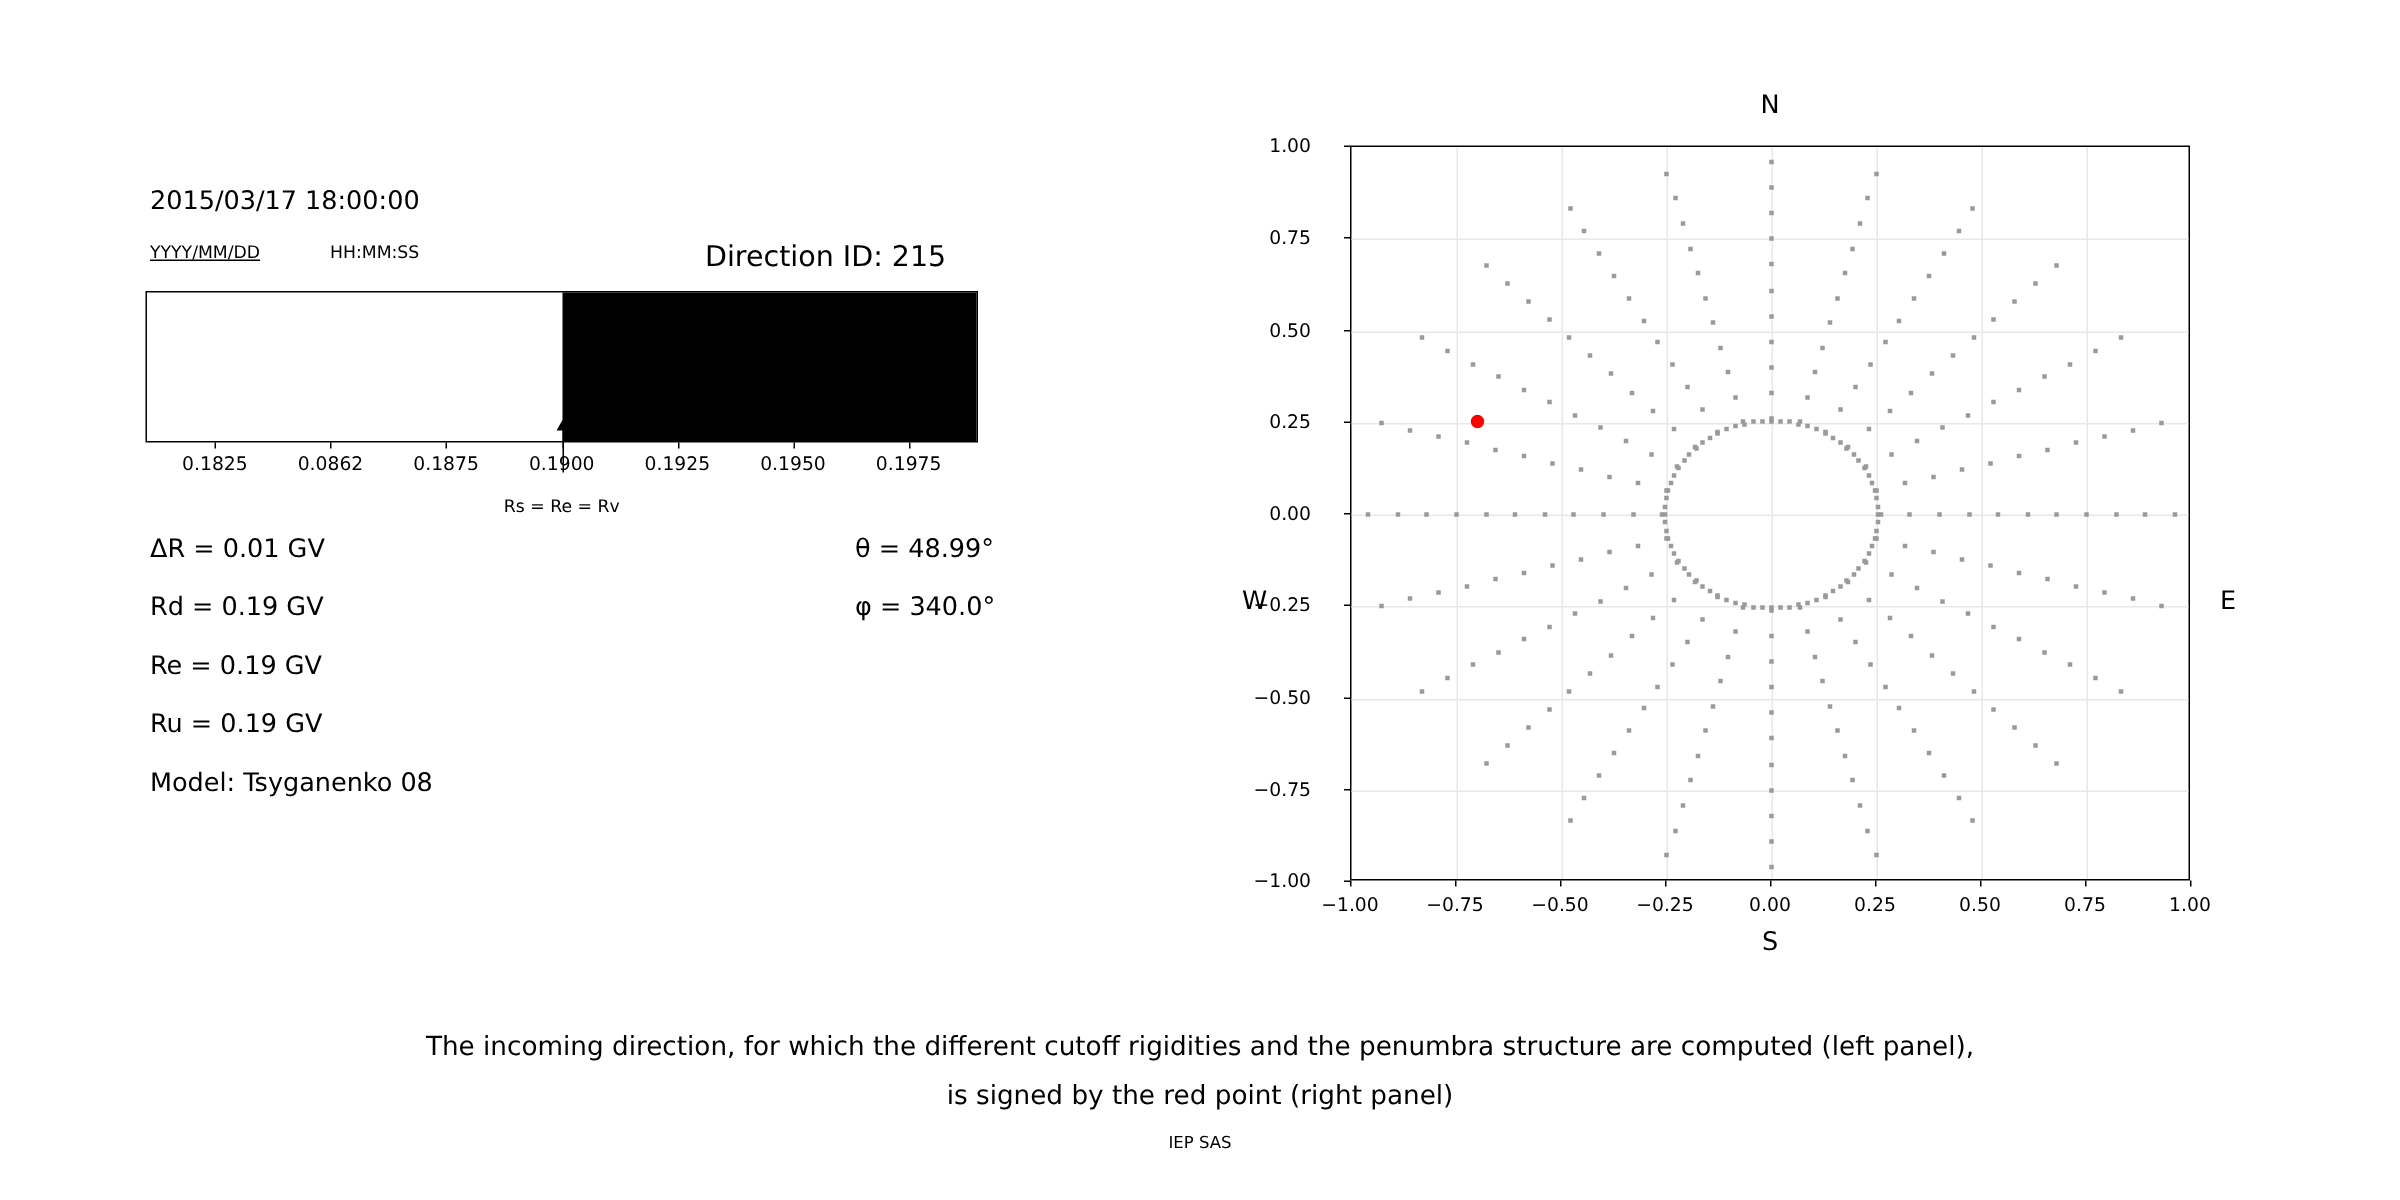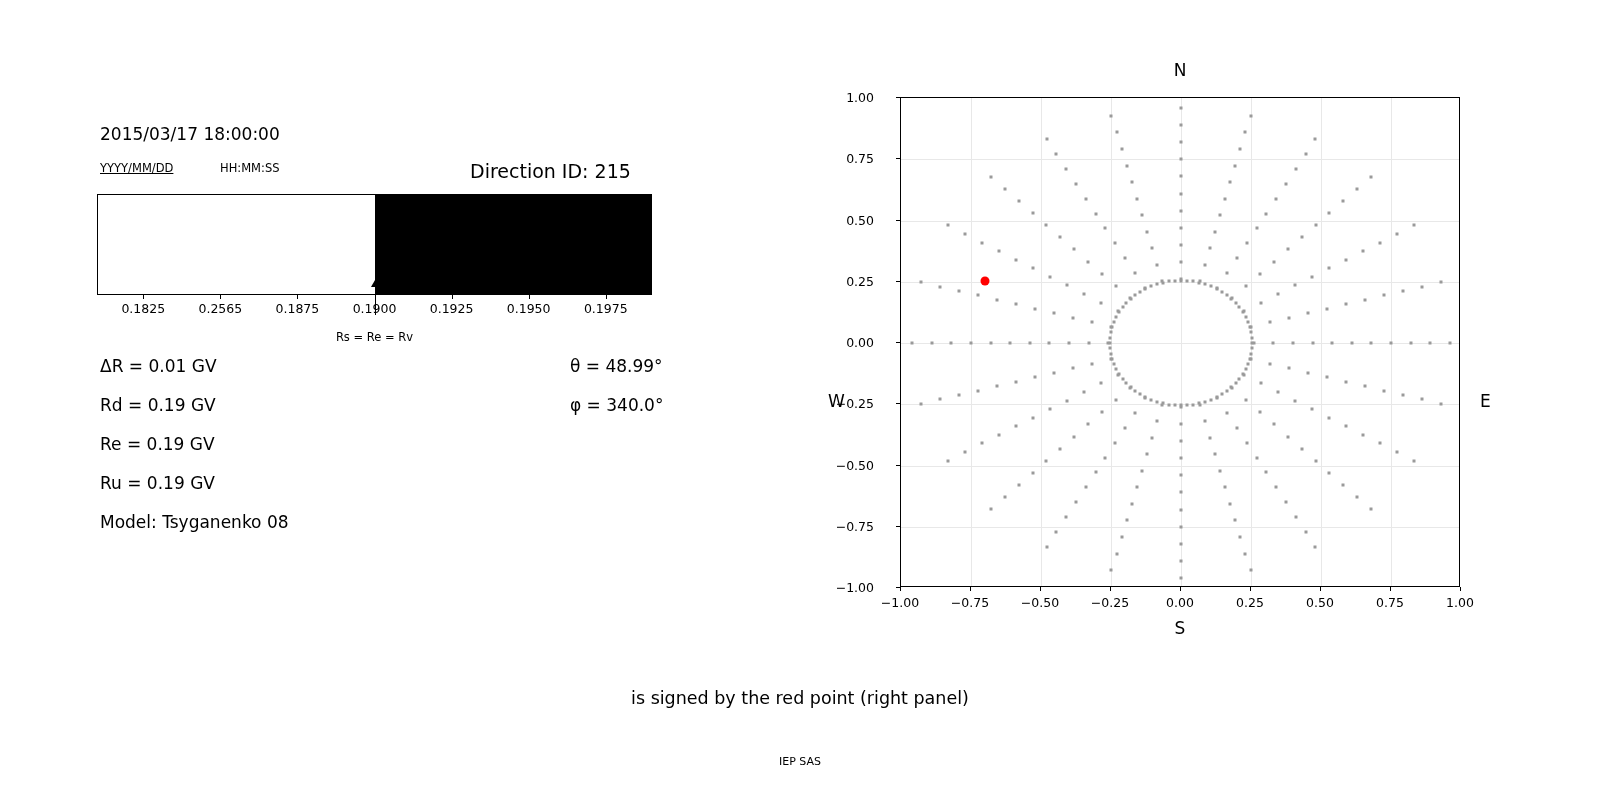--- a/index.html
+++ b/index.html
@@ -231,21 +231,21 @@
 
   <div id="penumbra-wrap">
     <div id="penumbra-bar">
       <div id="penumbra-black" style="left: 50%; width: 50%;"></div>
     </div>
   </div>
   <div id="penumbra-axis">
       <div class="x-tick" style="left: 46.25px;"></div>
       <div class="x-tick-label" style="left: 46.25px;">0.1825</div>
       <div class="x-tick" style="left: 123.333px;"></div>
-      <div class="x-tick-label" style="left: 123.333px;">0.2565</div>
+      <div class="x-tick-label" style="left: 123.333px;">0.0862</div>
       <div class="x-tick" style="left: 200.417px;"></div>
       <div class="x-tick-label" style="left: 200.417px;">0.1875</div>
       <div class="x-tick" style="left: 277.5px;"></div>
       <div class="x-tick-label" style="left: 277.5px;">0.1900</div>
       <div class="x-tick" style="left: 354.583px;"></div>
       <div class="x-tick-label" style="left: 354.583px;">0.1925</div>
       <div class="x-tick" style="left: 431.667px;"></div>
       <div class="x-tick-label" style="left: 431.667px;">0.1950</div>
       <div class="x-tick" style="left: 508.75px;"></div>
       <div class="x-tick-label" style="left: 508.75px;">0.1975</div>
@@ -653,15 +653,16 @@
     <div class="tickmark-x" style="left: 430px;"></div>
     <div class="ax-tick-x" style="left: 500px; top: 535px;">0.50</div>
     <div class="tickmark-x" style="left: 500px;"></div>
     <div class="ax-tick-x" style="left: 570px; top: 535px;">0.75</div>
     <div class="tickmark-x" style="left: 570px;"></div>
     <div class="ax-tick-x" style="left: 640px; top: 535px;">1.00</div>
     <div class="tickmark-x" style="left: 640px;"></div>
   </div>
 
 <div id="caption">
+  <div>The incoming direction, for which the different cutoff rigidities and the penumbra structure are computed (left panel),</div>
   <div>is signed by the red point (right panel)</div>
 </div>
 <div id="footer">IEP SAS</div>
 
 </body></html>

